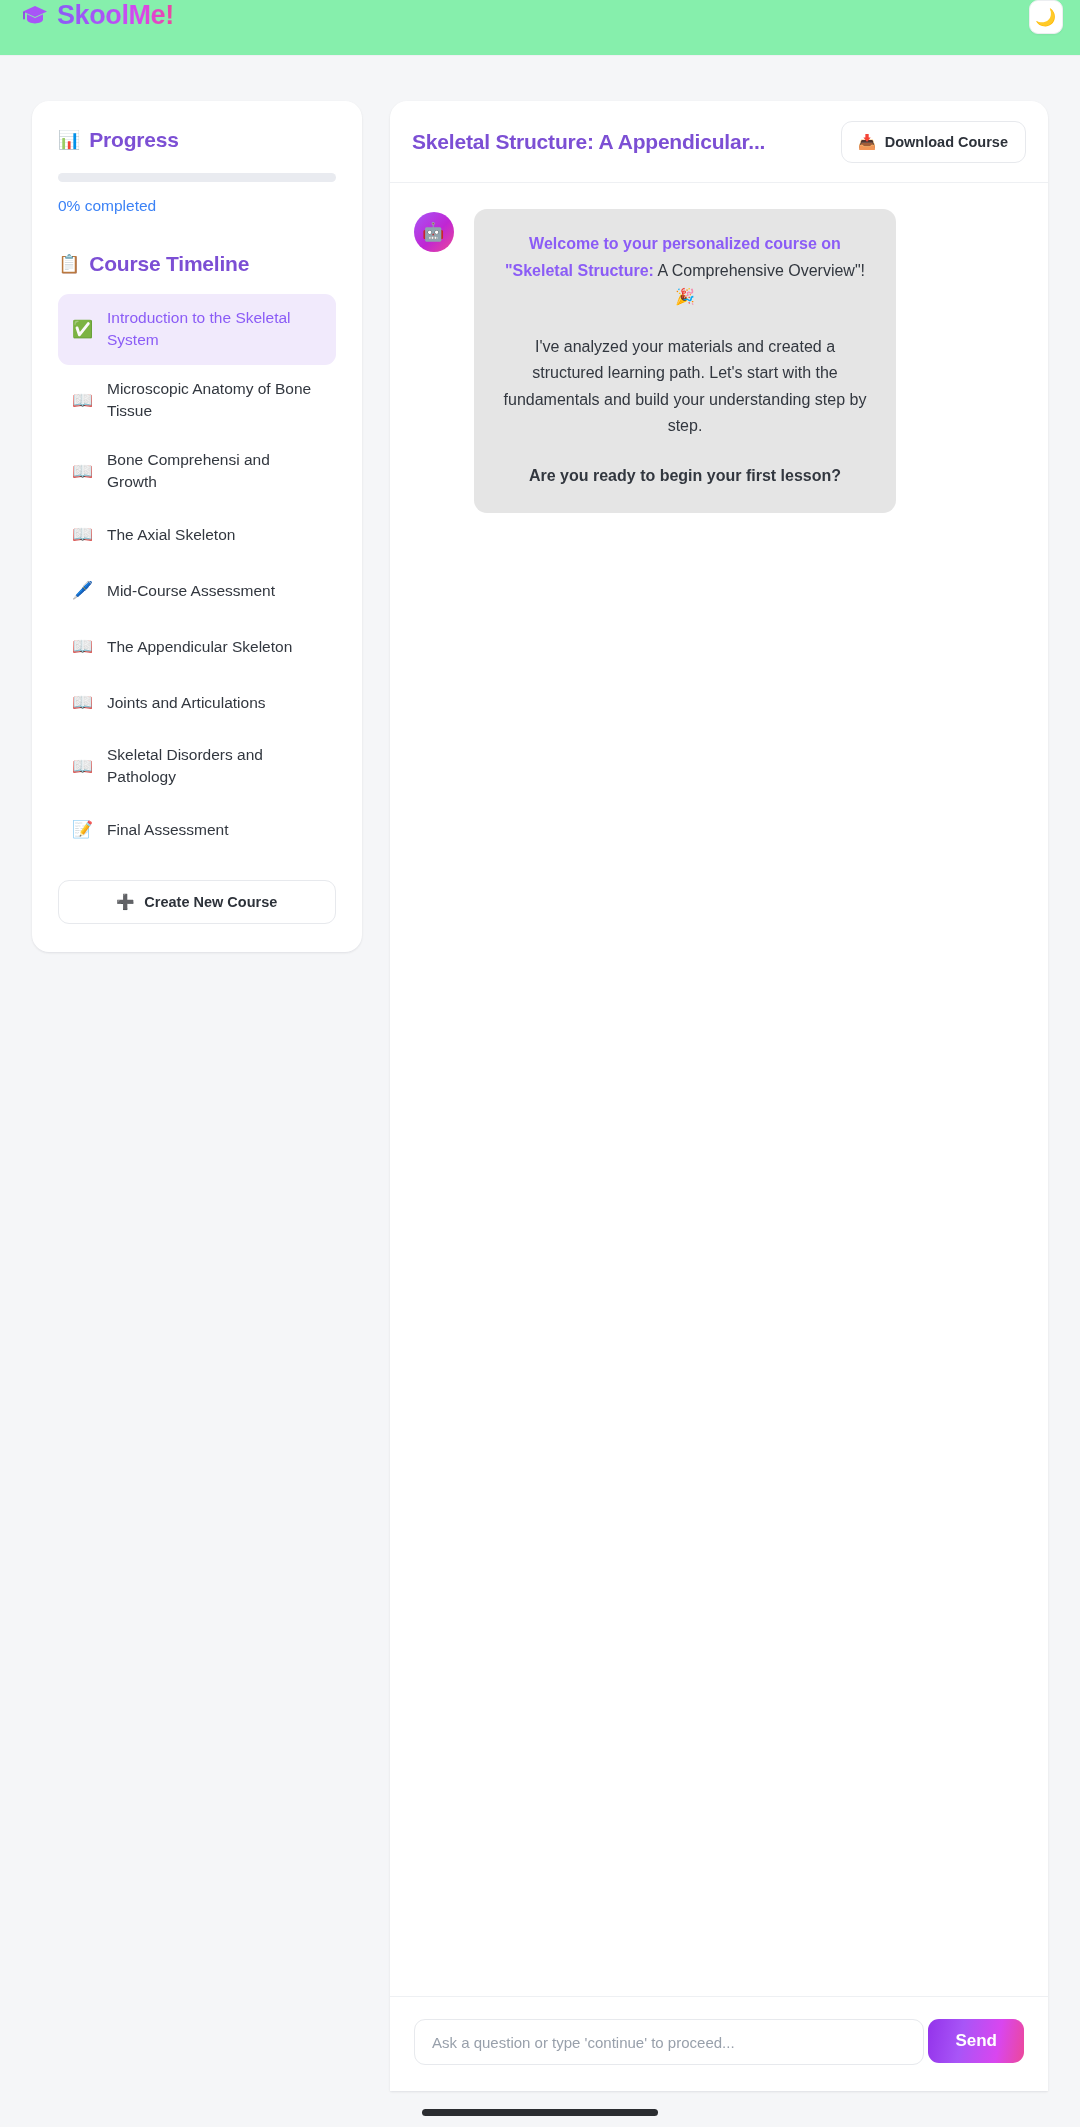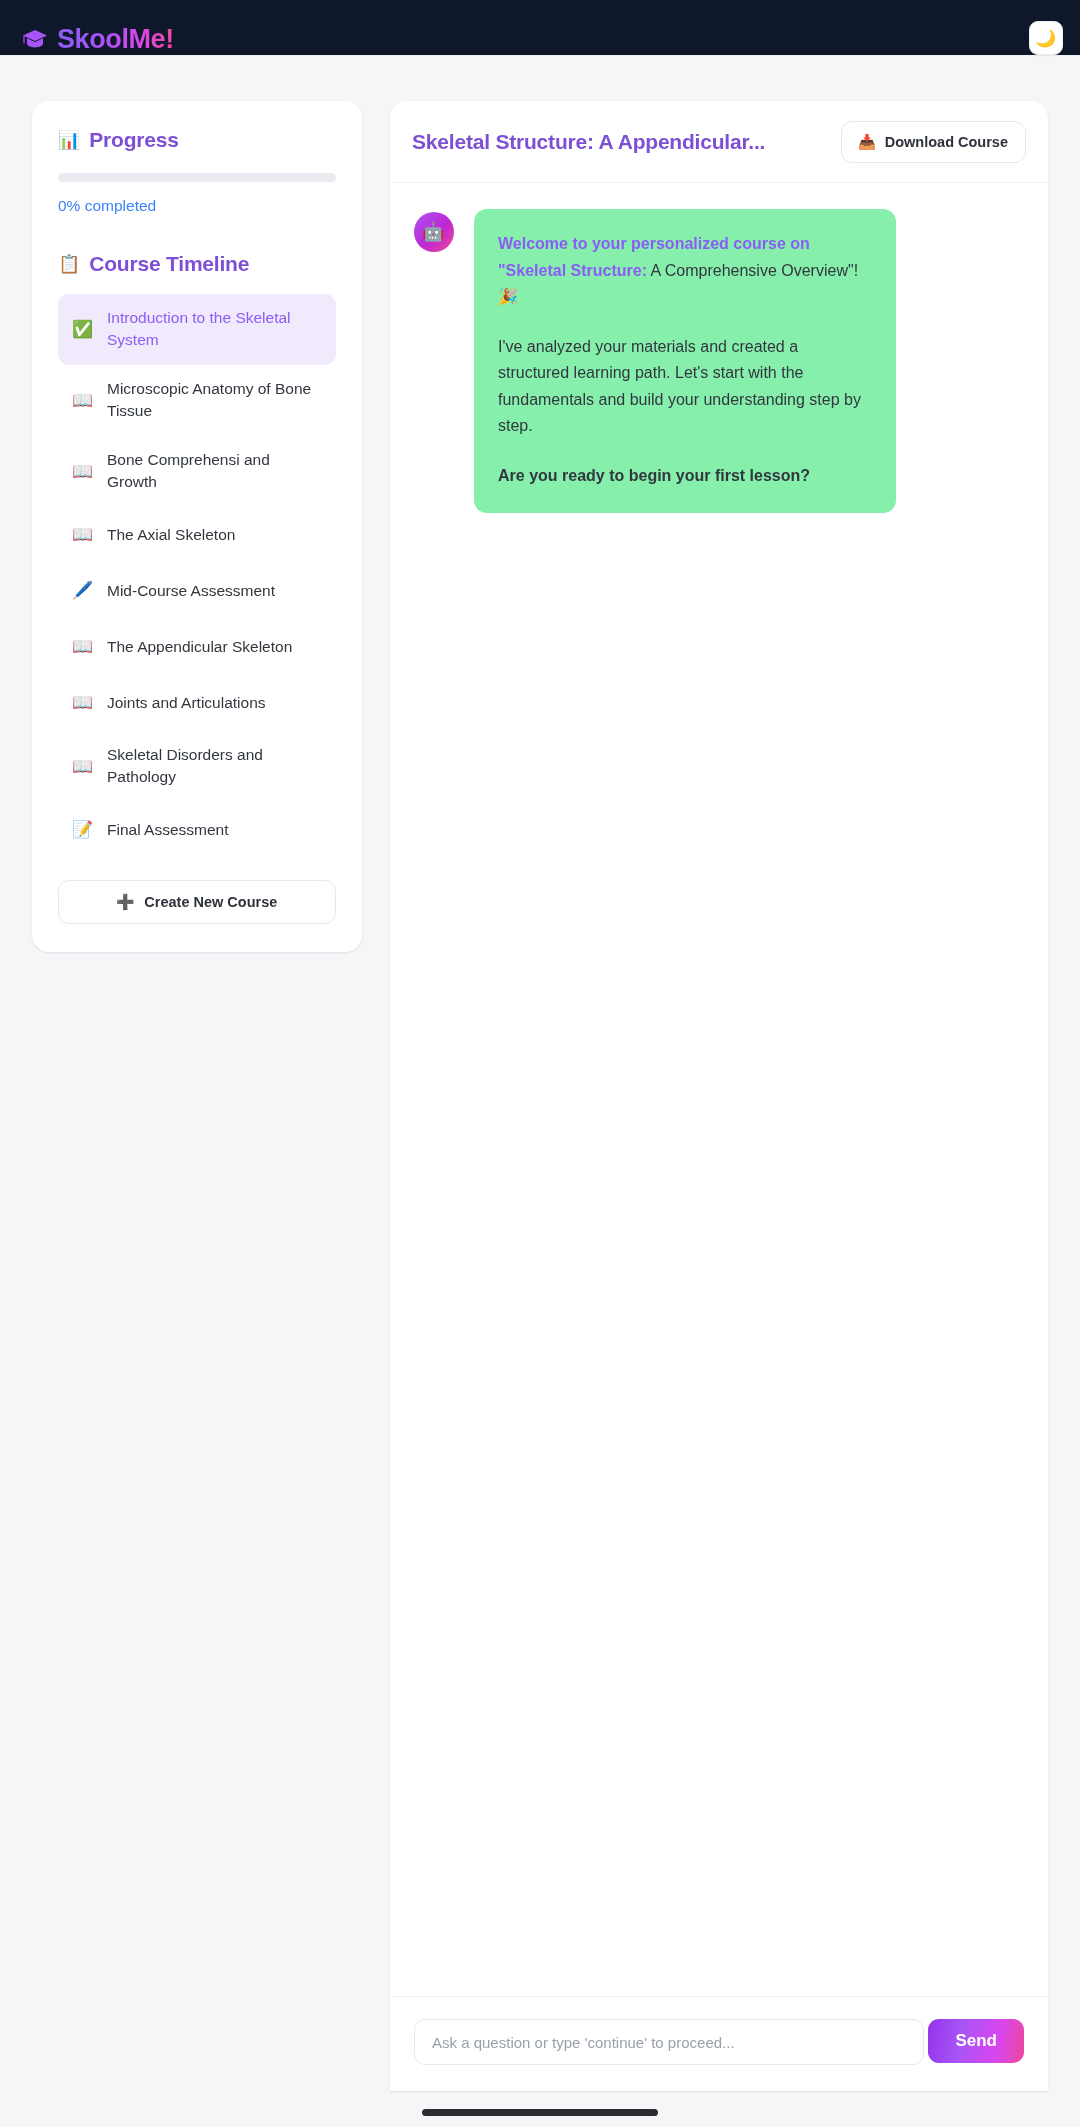--- a/index.html
+++ b/index.html
@@ -13,23 +13,23 @@
     background: #f5f6f8;
     font-family: "Liberation Sans", sans-serif;
     -webkit-font-smoothing: antialiased;
     overflow: hidden;
     position: relative;
   }
 
   
   .topbar {
     height: 56px;
-    background: #0f172a;
-    display: flex;
-    align-items: flex-end;
+    background: #86efac;
+    display: flex;
+    align-items: flex-start;
     justify-content: space-between;
     padding: 0 17px 0 22px;
     border-bottom: 1px solid #eef0f3;
   }
   .brand {
     display: flex;
     align-items: center;
     gap: 9px;
   }
   .brand-cap {
@@ -228,24 +228,25 @@
     height: 40px;
     border-radius: 50%;
     background: linear-gradient(135deg, #a855f7 0%, #c026d3 55%, #ec4899 100%);
     display: flex;
     align-items: center;
     justify-content: center;
     font-size: 18px;
     margin-top: 3px;
   }
   .bubble {
-    background: #86efac;
+    background: #e5e5e5;
     border-radius: 13px;
     padding: 22px 24px 24px 24px;
     max-width: 422px;
+    text-align: center;
   }
   .bubble p {
     font-size: 16px;
     line-height: 1.66;
     color: #32373f;
   }
   .bubble p + p { margin-top: 23px; }
   .accent { color: #8b5cf6; font-weight: bold; }
 
   

